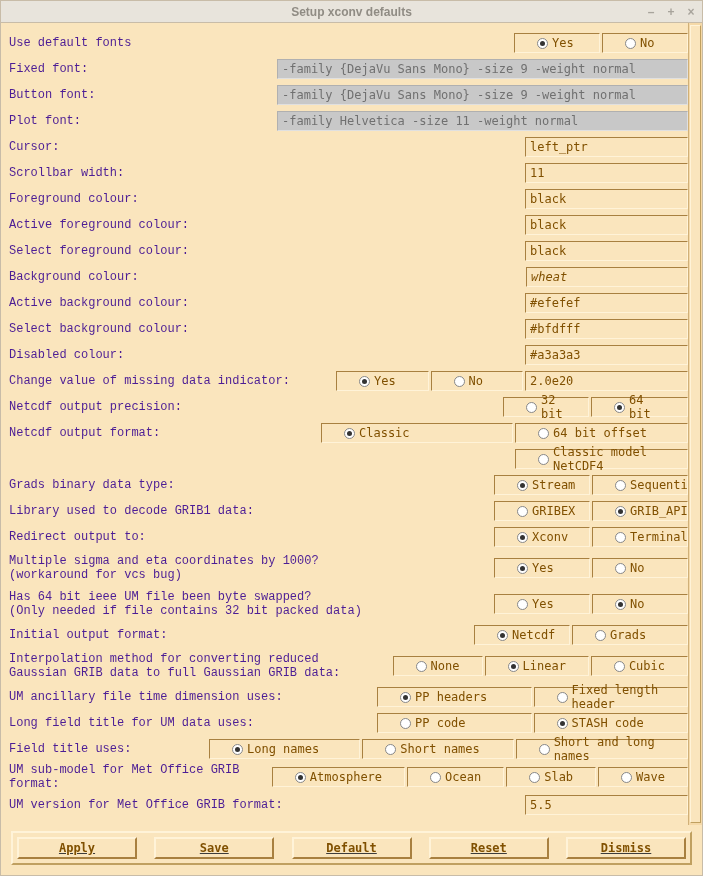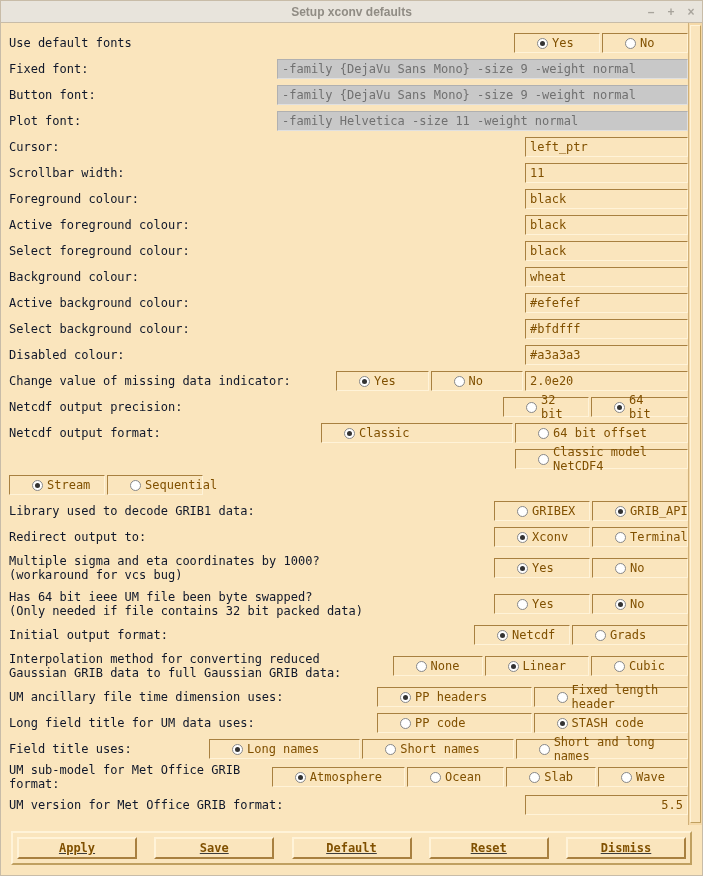--- a/index.html
+++ b/index.html
@@ -65,21 +65,21 @@
     border: 1px solid #fff3d8;
     border-right-color: #c0a060;
     border-bottom-color: #c0a060;
   }
   .row {
     display: flex;
     align-items: center;
     min-height: 24px;
     margin-bottom: 2px;
   }
-  .lbl { color: #0f172a; }
+  .lbl { color: #4c1d95; font-family: Liberation Mono, monospace; }
   .input, .dinput {
     height: 20px;
     padding: 0 4px;
     font-family: inherit;
     font-size: 12px;
     border: 1px solid #c0a060;
     border-top-color: #a88040;
     border-left-color: #a88040;
     border-right-color: #fff3d8;
     border-bottom-color: #fff3d8;
@@ -209,21 +209,21 @@
     <div class="row">
         <span class="lbl" style="width:528px">Active foreground colour:</span>
         <input class="input" style="flex: 1 1 0%;" value="black">
       </div>
     <div class="row">
         <span class="lbl" style="width:528px">Select foreground colour:</span>
         <input class="input" style="flex: 1 1 0%;" value="black">
       </div>
     <div class="row">
         <span class="lbl" style="width:528px">Background colour:</span>
-        <input class="input" style="flex: 1 1 0%;" value="wheat">
+        <input class="input" style="flex: 1 1 0%; font-style: italic;" value="wheat">
       </div>
     <div class="row">
         <span class="lbl" style="width:528px">Active background colour:</span>
         <input class="input" style="flex: 1 1 0%;" value="#efefef">
       </div>
     <div class="row">
         <span class="lbl" style="width:528px">Select background colour:</span>
         <input class="input" style="flex: 1 1 0%;" value="#bfdfff">
       </div>
     <div class="row">
@@ -269,20 +269,21 @@
     </div>
     <div class="row">
       <span style="width:506px"></span>
       <div class="radiocell" style="flex:1">
           <span class="dot"></span>
           <span>Classic model NetCDF4</span>
         </div>
     </div>
 
     <div class="row">
+      <span class="lbl" style="flex:1">Grads binary data type:</span>
       <div class="radiocell sel" style="width:96px">
           <span class="dot"></span>
           <span>Stream</span>
         </div>
       <div class="radiocell" style="width:96px;margin-left:2px">
           <span class="dot"></span>
           <span>Sequential</span>
         </div>
     </div>
 
@@ -426,21 +427,21 @@
           <span>Slab</span>
         </div>
       <div class="radiocell" style="flex:1;margin-left:2px">
           <span class="dot"></span>
           <span>Wave</span>
         </div>
     </div>
 
     <div class="row">
       <span class="lbl" style="width:552px">UM version for Met Office GRIB format:</span>
-      <input class="input" style="flex: 1 1 0%; text-align: right;" value="5.5">
+      <input class="input" style="flex: 1 1 0%;" value="5.5">
     </div>
 
   </div>
 
   <div class="footer">
     <div class="btnbar">
       <button class="btn">Apply</button>
       <button class="btn">Save</button>
       <button class="btn">Default</button>
       <button class="btn">Reset</button>

